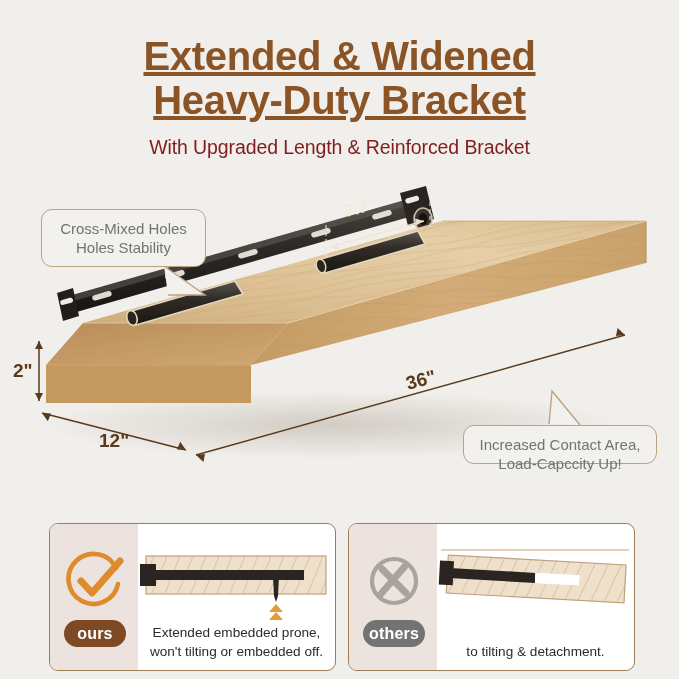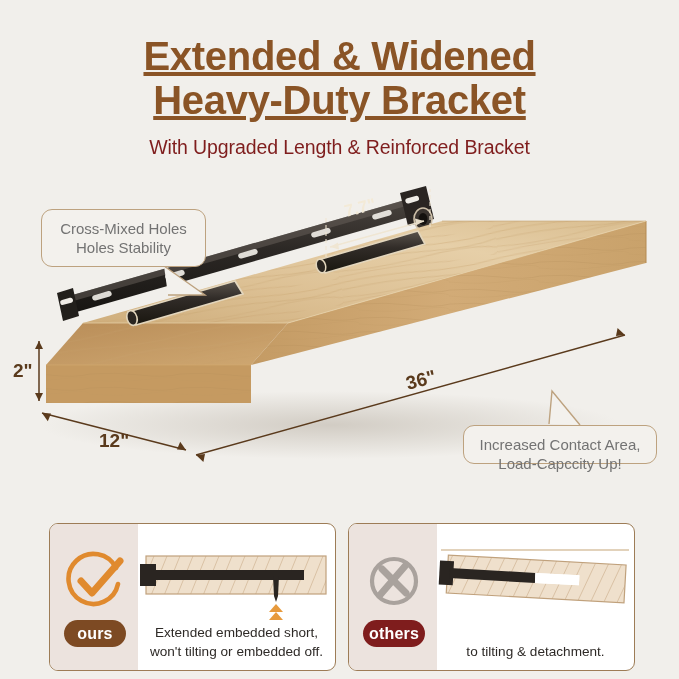--- a/index.html
+++ b/index.html
@@ -69,21 +69,21 @@
   }
   .panel-body{position:absolute;left:88px;right:0;top:0;bottom:0;}
   .badge{
     position:absolute;left:14px;top:96px;
     width:62px;height:27px;border-radius:14px;
     color:#ffffff;font-size:16px;font-weight:bold;
     display:flex;align-items:center;justify-content:center;
     letter-spacing:0.2px;
   }
   #badge-ours{background:#7d4a23;}
-  #badge-others{background:#7f1d1d;}
+  #badge-others{background:#737373;}
   .markicon{position:absolute;left:14px;top:26px;width:62px;height:62px;}
   .panel-caption{
     position:absolute;left:0;right:0;bottom:9px;
     text-align:center;
     font-size:13.6px;line-height:19px;
     color:#2e2a27;
     padding:0 6px;
     box-sizing:border-box;
   }
   .panel-figure{position:absolute;left:0;top:6px;width:199px;height:92px;}
@@ -290,21 +290,21 @@
 
           <path d="M135 46 L141 46 L140 66 L138 72 L136 66 Z" fill="#2a2521"></path>
 
           <g fill="#e79a3c">
             <path d="M138 74 l7 8 h-14 z"></path>
             <path d="M138 82 l7 8 h-14 z"></path>
           </g>
         </svg>
       </div>
       <div class="panel-caption">
-        <div>Extended embedded short,</div>
+        <div>Extended embedded prone,</div>
         <div>won't tilting or embedded off.</div>
       </div>
     </div>
   </div>
 
   <div class="panel" id="panel-others">
     <div class="panel-side"></div>
 
     <div class="markicon">
       <svg width="62" height="62" viewBox="0 0 62 62">

